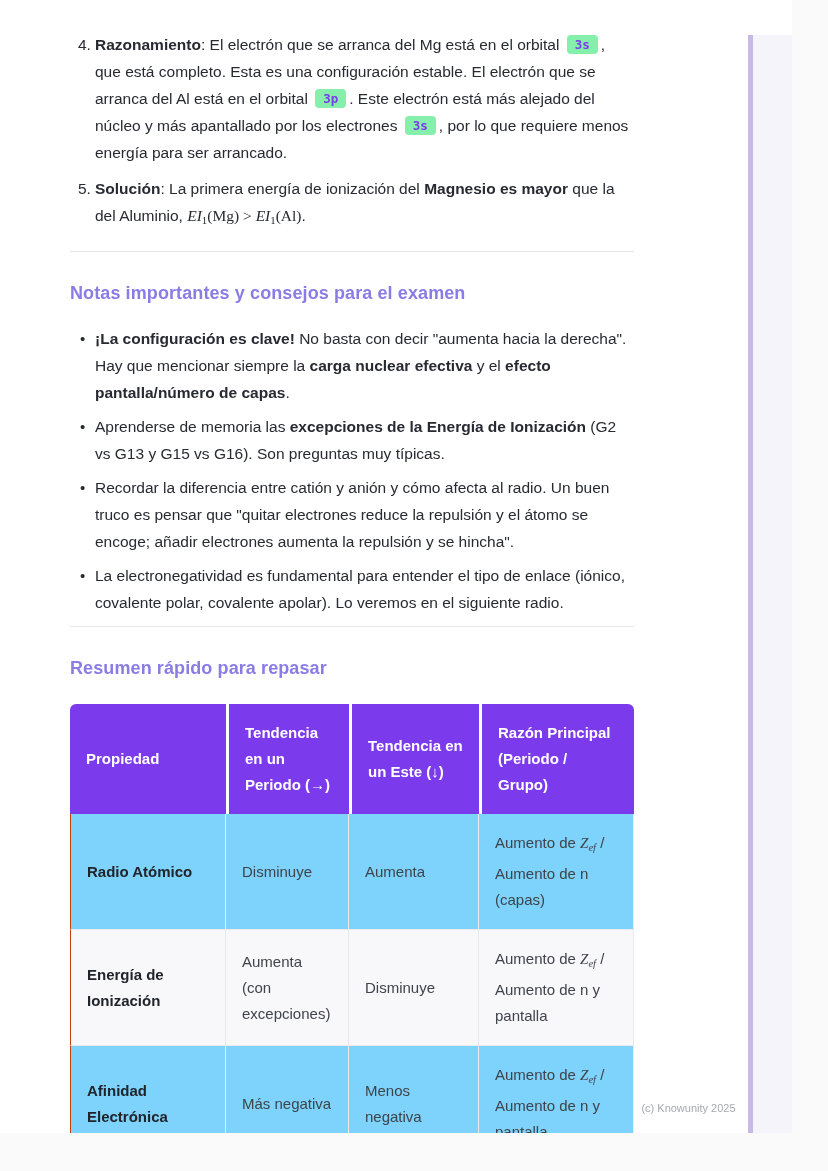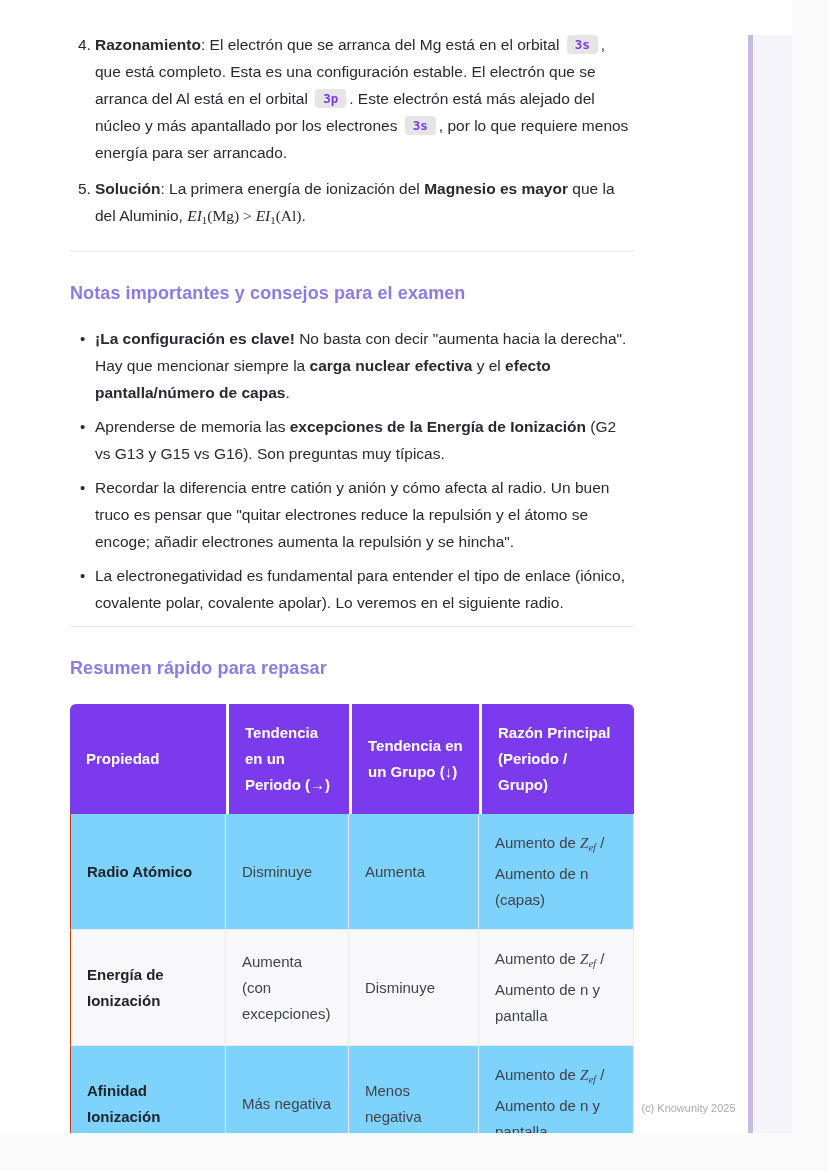--- a/index.html
+++ b/index.html
@@ -26,21 +26,21 @@
     color:#272a31;font-size:15.5px;line-height:27px;
     padding-top:31px;
   }
   .oli{display:flex;margin:0 0 9px 0;}
   .num{flex:none;width:25px;box-sizing:border-box;padding-left:8px;}
   .litext{flex:1;min-width:0;}
   .bli{display:flex;margin:0 0 7px 0;}
   .dot{flex:none;width:25px;box-sizing:border-box;padding-left:10px;font-size:15px;}
   .b{font-weight:700;}
   .chip{
-    display:inline-block;background:#e5e5e5;color:#7c3aed;
+    display:inline-block;background:#86efac;color:#7c3aed;
     font-family:"DejaVu Sans Mono",monospace;font-size:12.5px;font-weight:700;
     line-height:19px;padding:0 8px;border-radius:4px;margin:0 3px;
     vertical-align:1px;
   }
   .mi{font-family:"Liberation Serif",serif;font-style:italic;}
   .mr{font-family:"Liberation Serif",serif;}
   .sub{font-family:"Liberation Serif",serif;font-size:0.7em;vertical-align:-3px;}
   .sub.si{font-style:italic;}
   hr.divider{border:0;border-top:1px solid #e7e7ea;margin:17px 0 0 0;}
   hr.divider.tight{margin-top:10px;}
@@ -111,39 +111,39 @@
       <colgroup>
         <col style="width:156px">
           <col style="width:123px">
           <col style="width:130px">
           <col style="width:155px">
       </colgroup>
       <thead>
         <tr>
           <th>Propiedad</th>
           <th>Tendencia en un Periodo (→)</th>
-          <th>Tendencia en un Grupo (↓)</th>
+          <th>Tendencia en un Este (↓)</th>
           <th>Razón Principal (Periodo / Grupo)</th>
         </tr>
       </thead>
       <tbody>
         <tr>
           <td>Radio Atómico</td>
           <td>Disminuye</td>
           <td>Aumenta</td>
           <td><span>Aumento de </span><span class="mi">Z</span><span class="sub si">ef</span><span> / Aumento de n (capas)</span></td>
         </tr>
         <tr class="alt">
           <td>Energía de Ionización</td>
           <td>Aumenta (con excepciones)</td>
           <td>Disminuye</td>
           <td><span>Aumento de </span><span class="mi">Z</span><span class="sub si">ef</span><span> / Aumento de n y pantalla</span></td>
         </tr>
         <tr>
-          <td>Afinidad Ionización</td>
+          <td>Afinidad Electrónica</td>
           <td>Más negativa</td>
           <td>Menos negativa</td>
           <td><span>Aumento de </span><span class="mi">Z</span><span class="sub si">ef</span><span> / Aumento de n y pantalla</span></td>
         </tr>
       </tbody>
     </table>
 
   </div>
 </div>
 

